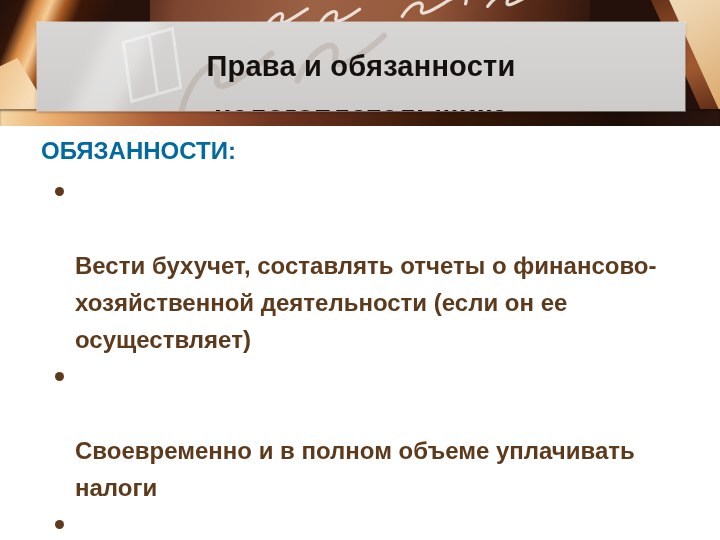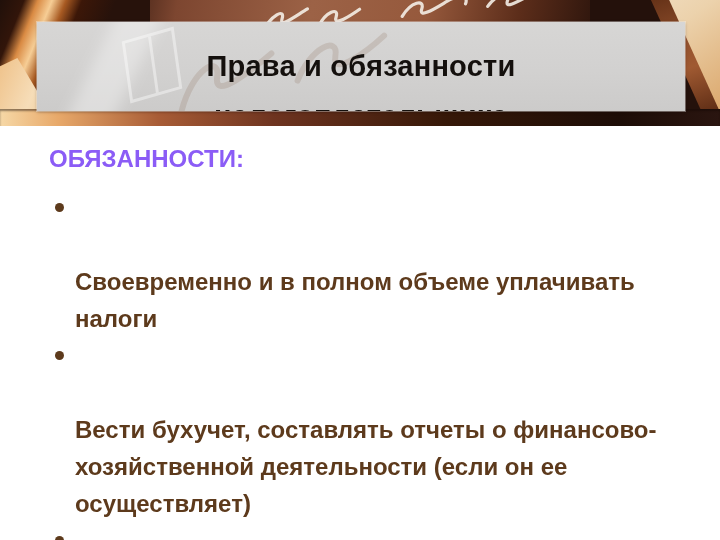--- a/index.html
+++ b/index.html
@@ -57,21 +57,21 @@
   .title-box .ghost-grid::after{
     content:"";position:absolute;left:50%;top:0;width:3px;height:100%;background:rgba(255,255,255,.42);
   }
   .title-box .ghost-script{position:absolute;left:128px;top:18px;width:230px;height:60px;opacity:.20;transform:rotate(-12deg);}
   .title-text{
     position:relative;z-index:2;height:100%;display:flex;align-items:flex-start;justify-content:center;text-align:center;
     font-size:29px;line-height:50px;font-weight:700;color:#14100d;letter-spacing:.2px;white-space:pre-line;
   }
   
   .content{position:absolute;left:37px;top:128px;width:648px;color:#5d3a1c;}
-  .content h2{margin:12px;font-size:24px;line-height:37px;font-weight:700;color:#8b5cf6;}
+  .content h2{margin:4px;font-size:24px;line-height:37px;font-weight:700;color:#0369a1;}
   .content ul{list-style:none;margin:0;padding:0;}
   .content li{
     position:relative;padding-left:38px;font-size:24px;line-height:37px;font-weight:700;white-space:pre-line;
   }
   .bullet-dot{
     position:absolute;left:18px;top:14px;width:9px;height:9px;border-radius:50%;background:#5d3a1c;
   }
 </style>
 </head>
 <body>
@@ -109,28 +109,28 @@
       <span>Права и обязанности
 налогоплательщика</span>
     </h1>
   </div>
 
   <div class="content">
     <h2>ОБЯЗАННОСТИ:</h2>
     <ul>
       <li>
         <span class="bullet-dot"></span>
-        <span>Своевременно и в полном объеме уплачивать
-налоги</span>
+        <span>Вести бухучет, составлять отчеты о финансово-
+хозяйственной деятельности (если он ее
+осуществляет)</span>
       </li>
       <li>
         <span class="bullet-dot"></span>
-        <span>Вести бухучет, составлять отчеты о финансово-
-хозяйственной деятельности (если он ее
-осуществляет)</span>
+        <span>Своевременно и в полном объеме уплачивать
+налоги</span>
       </li>
       <li>
         <span class="bullet-dot"></span>
         
       </li>
 
     </ul>
   </div>
 
 </div>

